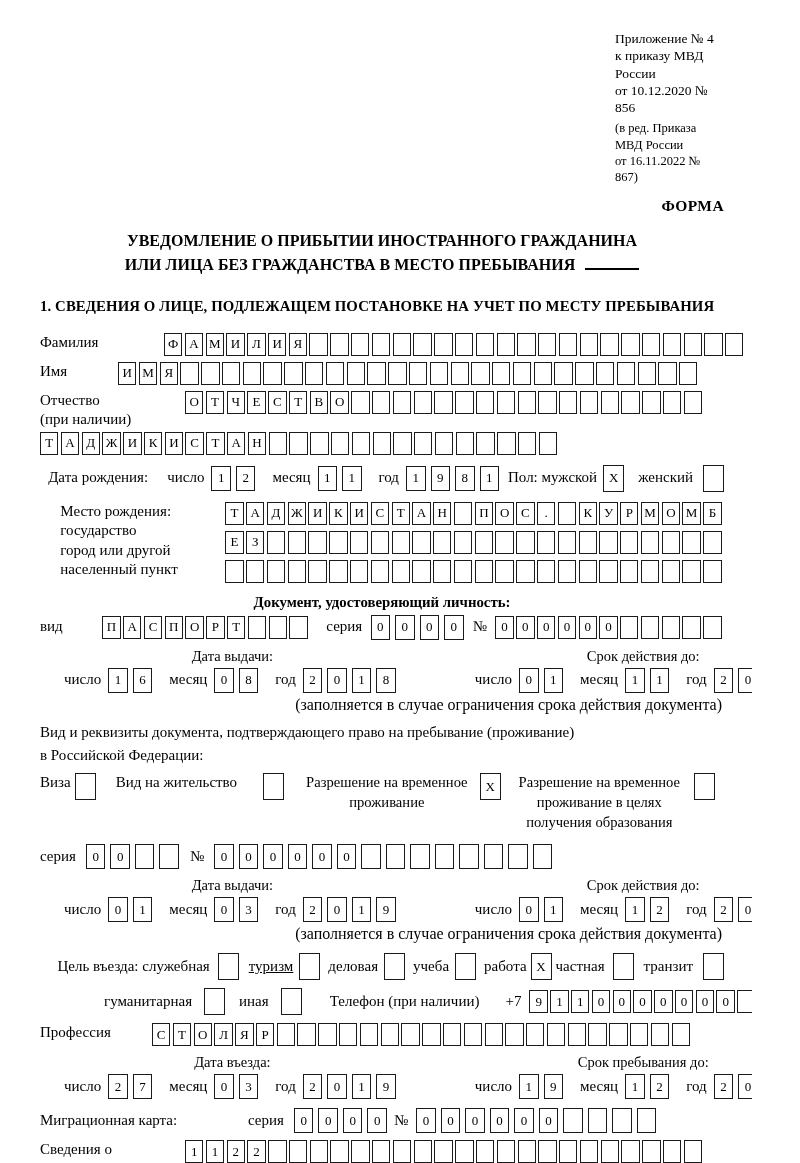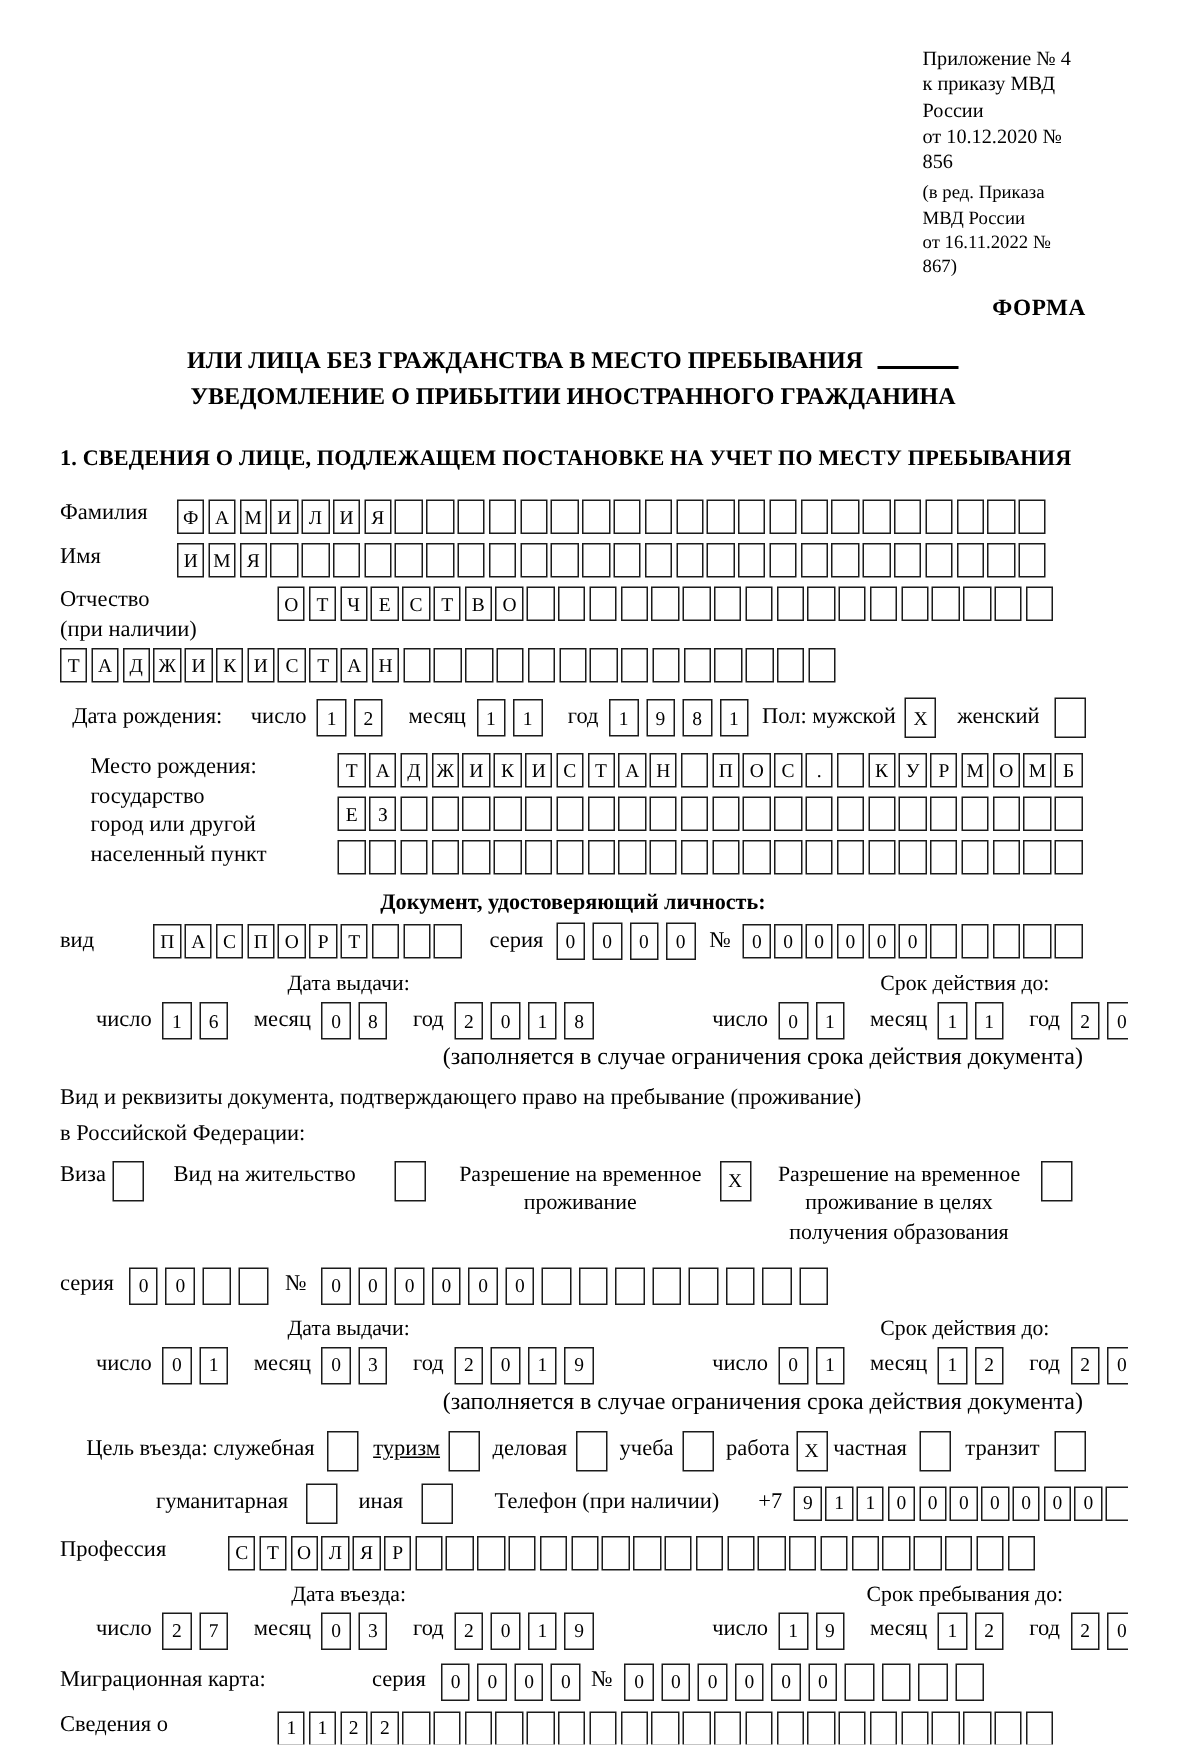--- a/index.html
+++ b/index.html
@@ -51,29 +51,29 @@
     <div>к приказу МВД России</div>
     <div>от 10.12.2020 № 856</div>
     <div class="ed">
       <div>(в ред. Приказа МВД России</div>
       <div>от 16.11.2022 № 867)</div>
     </div>
   </div>
   <div class="forma">ФОРМА</div>
 
   <div class="title">
+    <div>УВЕДОМЛЕНИЕ О ПРИБЫТИИ ИНОСТРАННОГО ГРАЖДАНИНА</div>
     <div>
       <span>ИЛИ ЛИЦА БЕЗ ГРАЖДАНСТВА В МЕСТО ПРЕБЫВАНИЯ</span><span class="blank"></span>
     </div>
-    <div>УВЕДОМЛЕНИЕ О ПРИБЫТИИ ИНОСТРАННОГО ГРАЖДАНИНА</div>
   </div>
 
   <div class="sec1">1. СВЕДЕНИЯ О ЛИЦЕ, ПОДЛЕЖАЩЕМ ПОСТАНОВКЕ НА УЧЕТ ПО МЕСТУ ПРЕБЫВАНИЯ</div>
 
-  <div class="row mt14" style="margin-top:18px;">
+  <div class="row mt14" style="margin-top:18px;gap:46px;">
     <span class="lbl w78">Фамилия</span>
     <div class="cells">
         <span class="cell">Ф</span>
         <span class="cell">А</span>
         <span class="cell">М</span>
         <span class="cell">И</span>
         <span class="cell">Л</span>
         <span class="cell">И</span>
         <span class="cell">Я</span>
         <span class="cell"></span>

